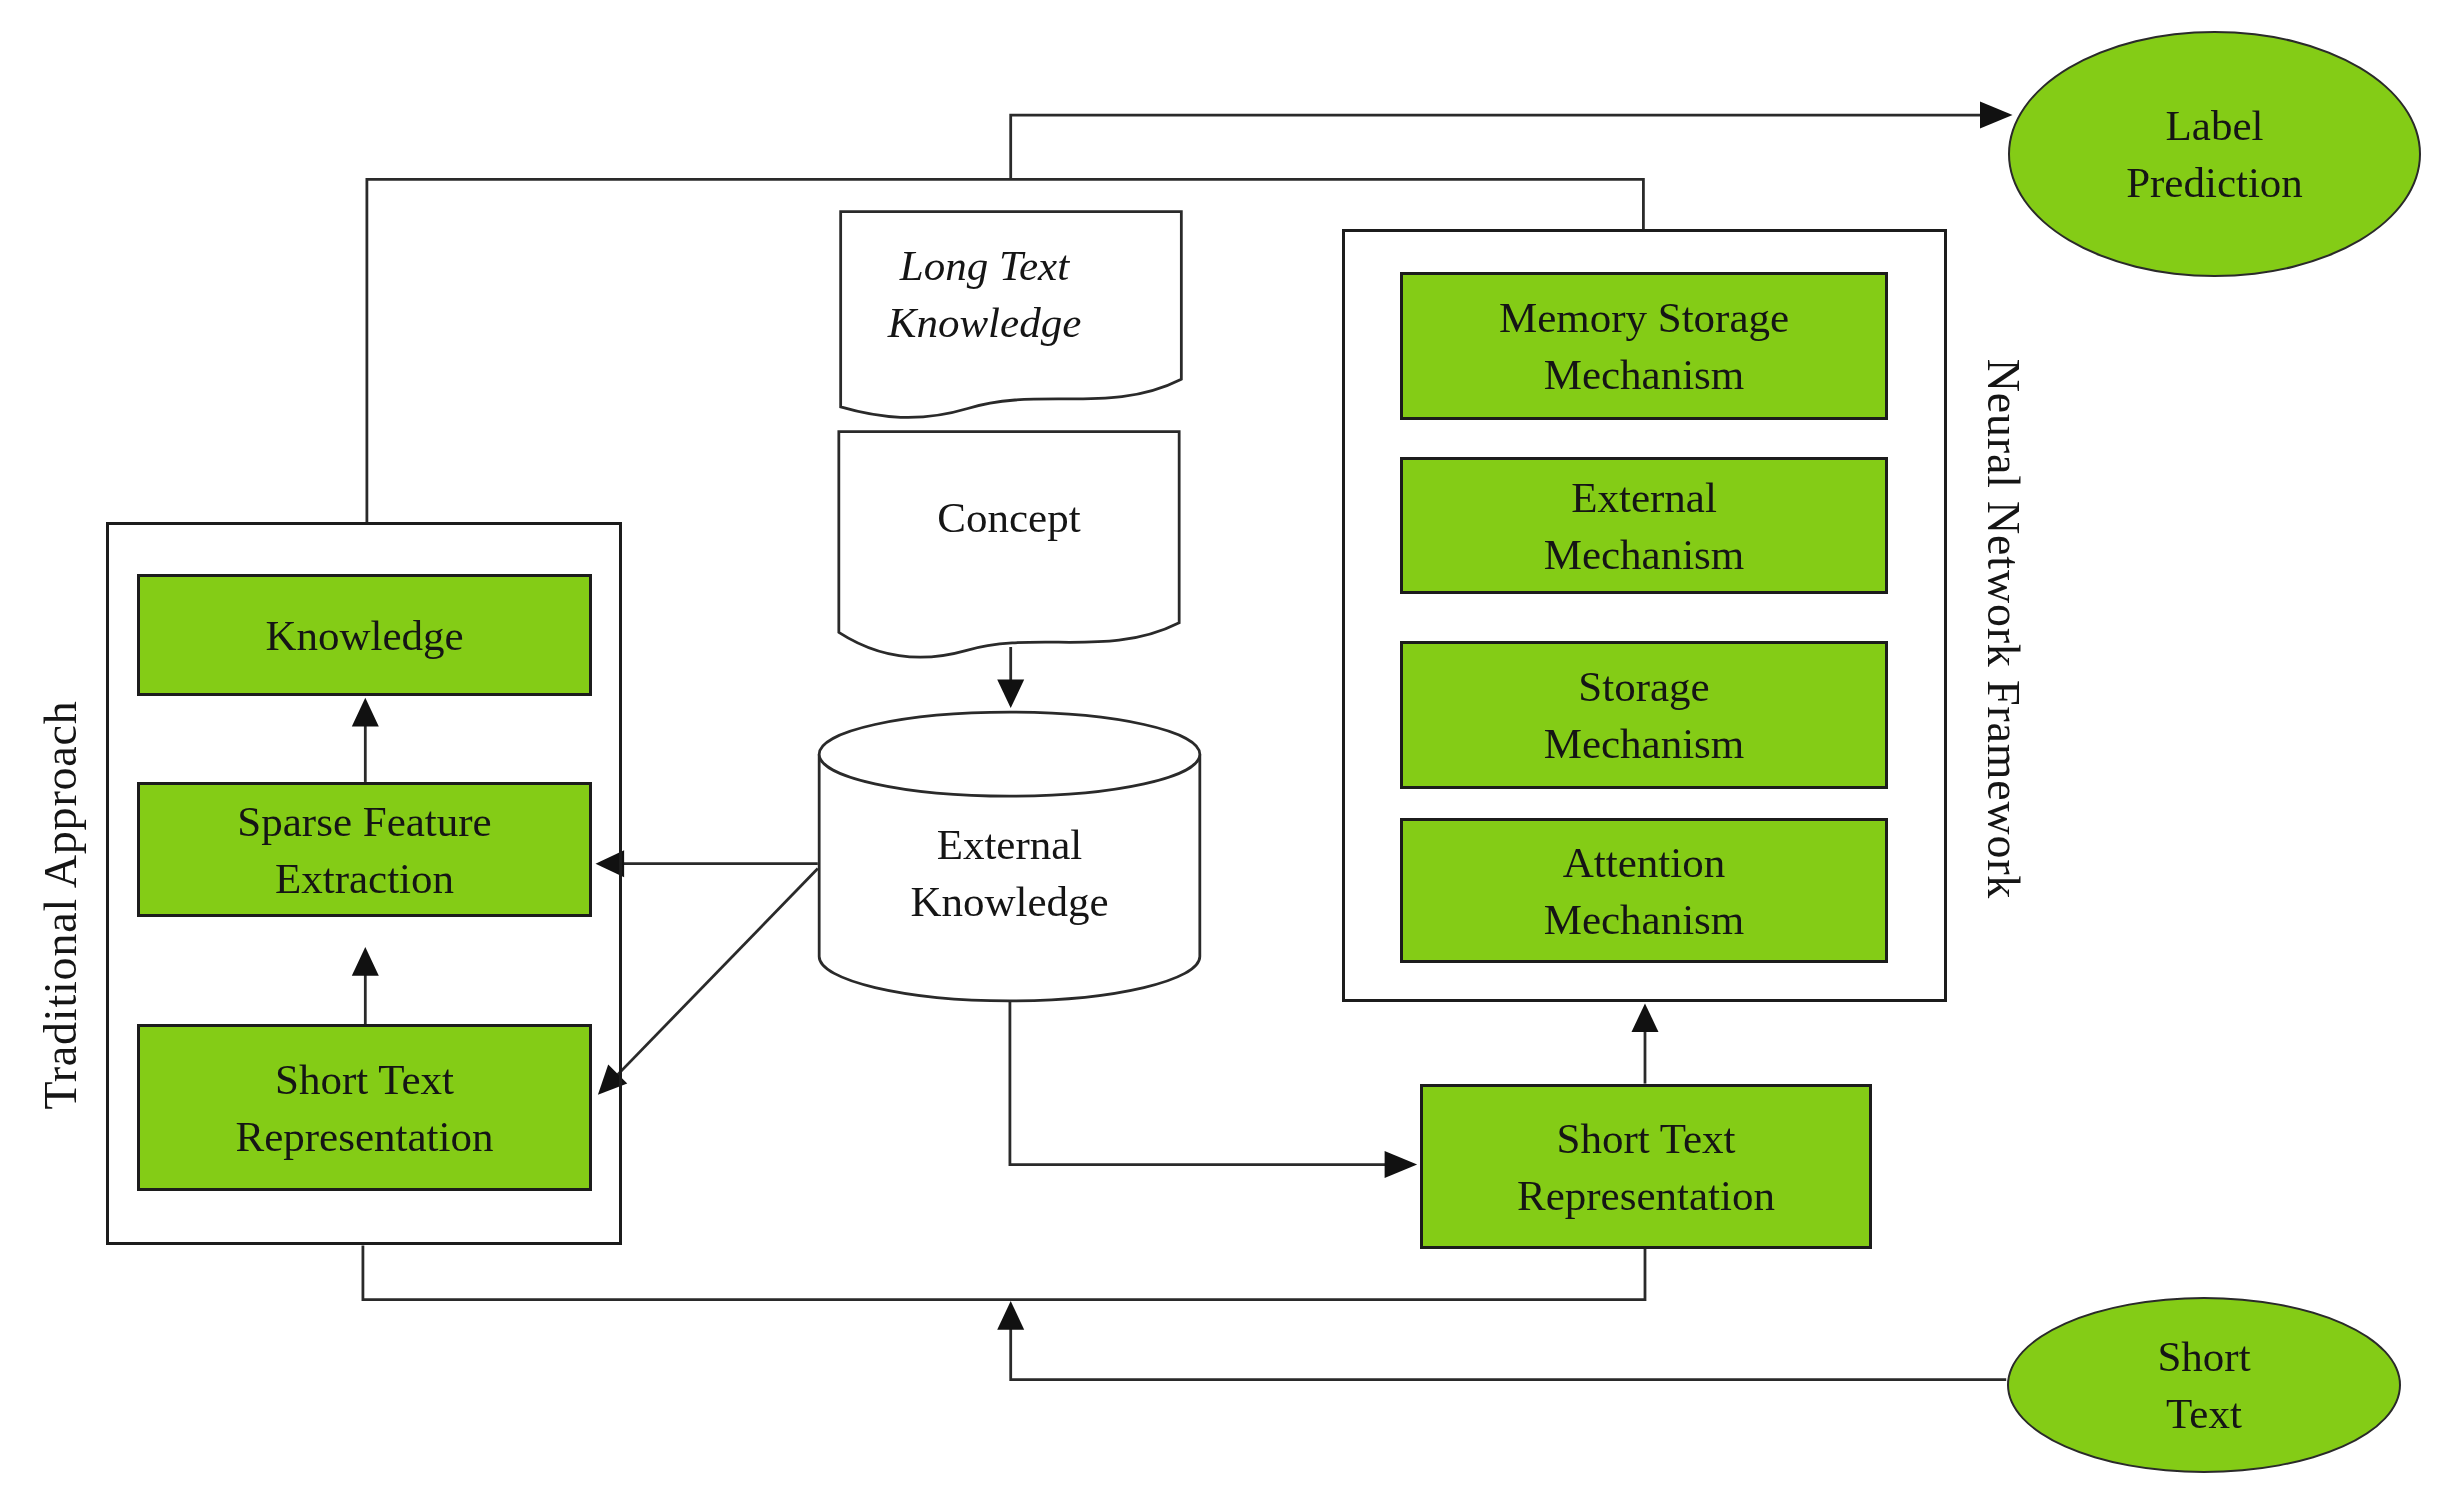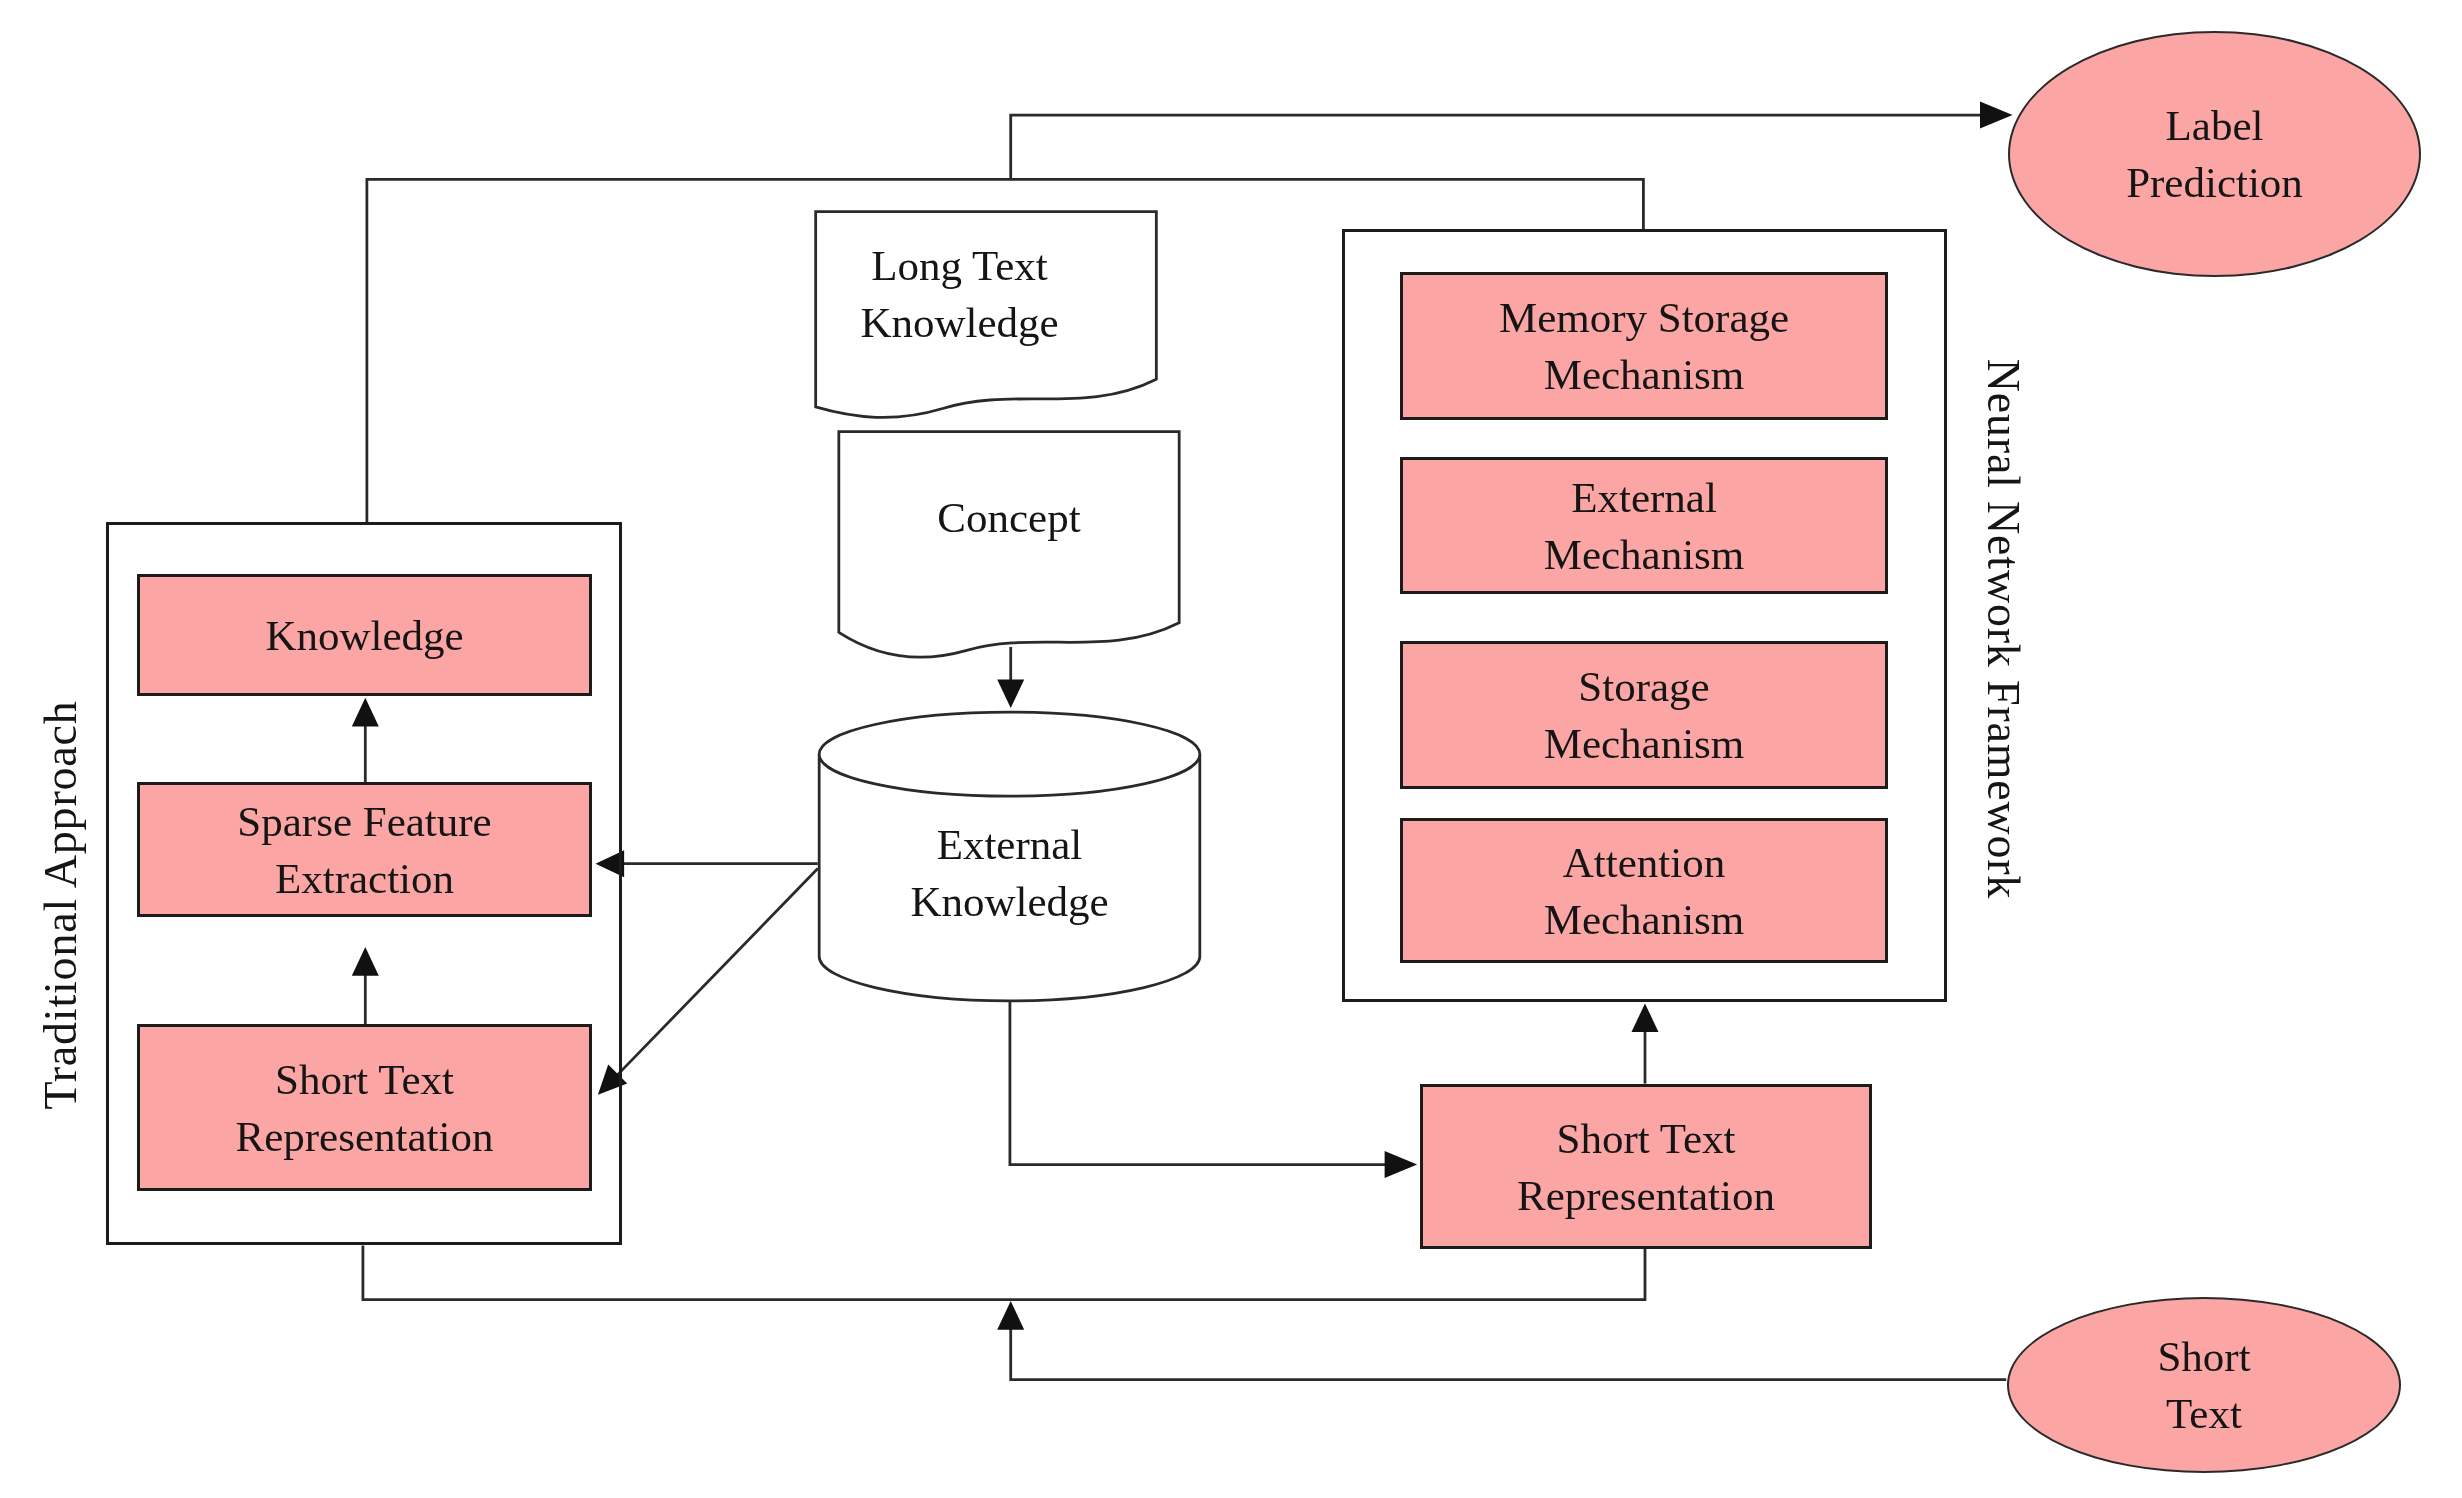--- a/index.html
+++ b/index.html
@@ -1,21 +1,21 @@
 <!DOCTYPE html>
 <html style="font-size:12.7px"><head>
 <meta charset="utf-8">
 <style>
   html,body{margin:0;padding:0;background:#ffffff;}
   body{width:2462px;height:1498px;position:relative;overflow:hidden;
        font-family:"Liberation Serif","DejaVu Serif",serif;color:#151515;}
   .layer{position:absolute;left:0;top:0;}
   .node{position:absolute;box-sizing:border-box;display:flex;flex-direction:column;
         align-items:center;justify-content:center;text-align:center;
-        font-size:43px;line-height:57px;background:#fca5a5;}
+        font-size:43px;line-height:57px;background:#84cc16;}
   .rect{border:3.2px solid #1c1c1c;}
   .ellipse{border:2.4px solid #2a2a2a;border-radius:50%;}
   .shape-node{background:transparent;border:none;}
   .shape-node svg{position:absolute;left:0;top:0;}
   .shape-label{position:relative;z-index:2;}
   .outer-frame{position:absolute;box-sizing:border-box;border:3.2px solid #1c1c1c;background:transparent;}
   .vlabel{position:absolute;white-space:nowrap;font-size:46px;letter-spacing:0.8px;
           transform-origin:center center;}
   .v-ccw{transform:translate(-50%,-50%) rotate(-90deg);}
   .v-cw{transform:translate(-50%,-50%) rotate(90deg);}
@@ -71,21 +71,21 @@
 <div class="node rect" style="left:137px;top:782px;width:455px;height:135px;">
   <span>Sparse Feature</span>
   <span>Extraction</span>
 </div>
 
 <div class="node rect" style="left:137px;top:1024px;width:455px;height:167px;">
   <span>Short Text</span>
   <span>Representation</span>
 </div>
 
-<div class="node shape-node" style="left:814px;top:210px;width:291px;height:216px;">
+<div class="node shape-node" style="left:839px;top:210px;width:291px;height:216px;font-style:italic;">
   <svg width="344" height="216" viewBox="0 0 433 272">
     <path class="shape" d="M2 2 H431 V213 C342 258 252 222 162 250 C102 268 50 262 2 248 Z"></path>
   </svg>
   <div class="shape-label" style="margin-top:-48px;">
     <div>Long Text</div>
     <div>Knowledge</div>
   </div>
 </div>
 
 <div class="node shape-node" style="left:837px;top:430px;width:344px;height:238px;">

